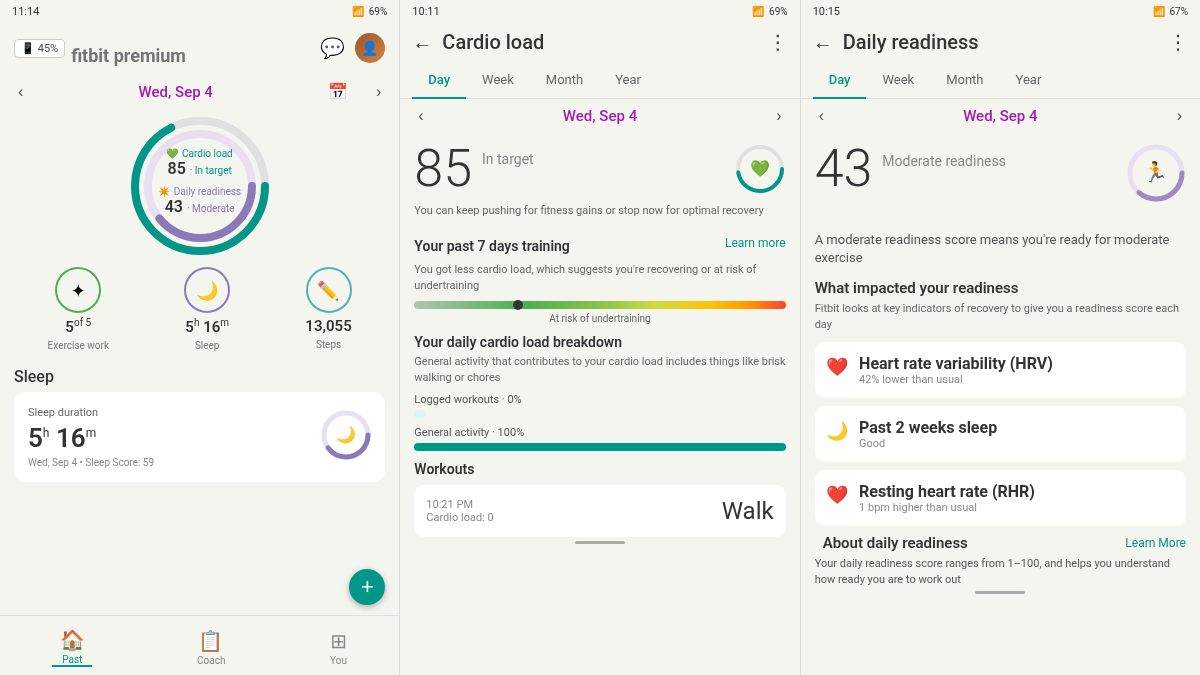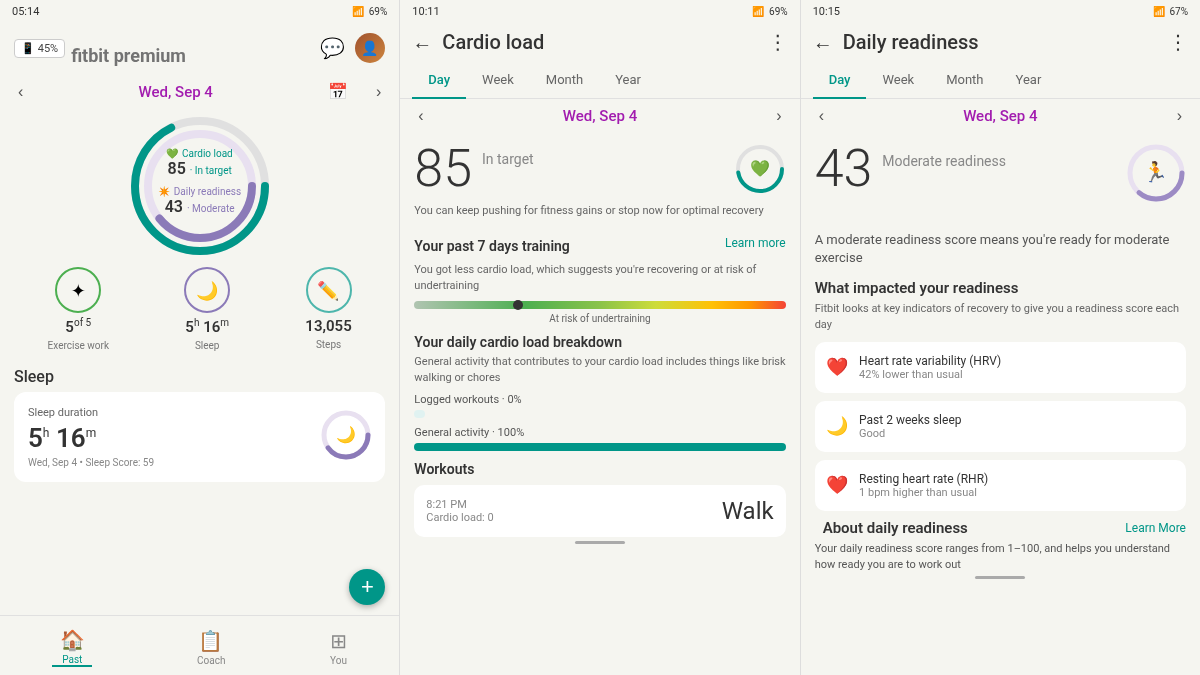--- a/index.html
+++ b/index.html
@@ -529,22 +529,22 @@
       display: flex;
       align-items: flex-start;
       gap: 10px;
     }
     .impact-icon {
       font-size: 18px;
       color: #888;
       margin-top: 2px;
     }
     .impact-title {
-      font-size: 12px;
-      font-weight: 400;
+      font-size: 16px;
+      font-weight: 700;
       color: #333;
     }
     .impact-sub {
       font-size: 11px;
       color: #888;
     }
 
     .about-section {
       margin-top: 6px;
     }
@@ -599,21 +599,21 @@
       justify-content: center;
       box-shadow: 0 2px 6px rgba(0,0,0,0.3);
     }
   </style>
 </head>
 <body>
 
 <div class="panel">
 
   <div class="status-bar">
-    <span>05:14</span>
+    <span>11:14</span>
     <div class="status-icons">
       <span>📶</span>
       <span>69%</span>
     </div>
   </div>
 
   <div class="p1-header">
     <div class="p1-header-left">
       <div class="percent-badge">
         <span>📱</span>
@@ -806,21 +806,21 @@
 
     <div class="breakdown-row">
       <span>General activity · 100%</span>
     </div>
     <div class="breakdown-bar" style="background:#009688;width:100%;"></div>
 
     <div class="section-title">Workouts</div>
 
     <div class="workout-card">
       <div>
-        <div class="workout-time">8:21 PM</div>
+        <div class="workout-time">10:21 PM</div>
         <div class="workout-load">Cardio load: 0</div>
       </div>
       <div class="workout-name">Walk</div>
     </div>
     <div class="scroll-indicator"></div>
   </div>
 </div>
 
 <div class="panel">
 

